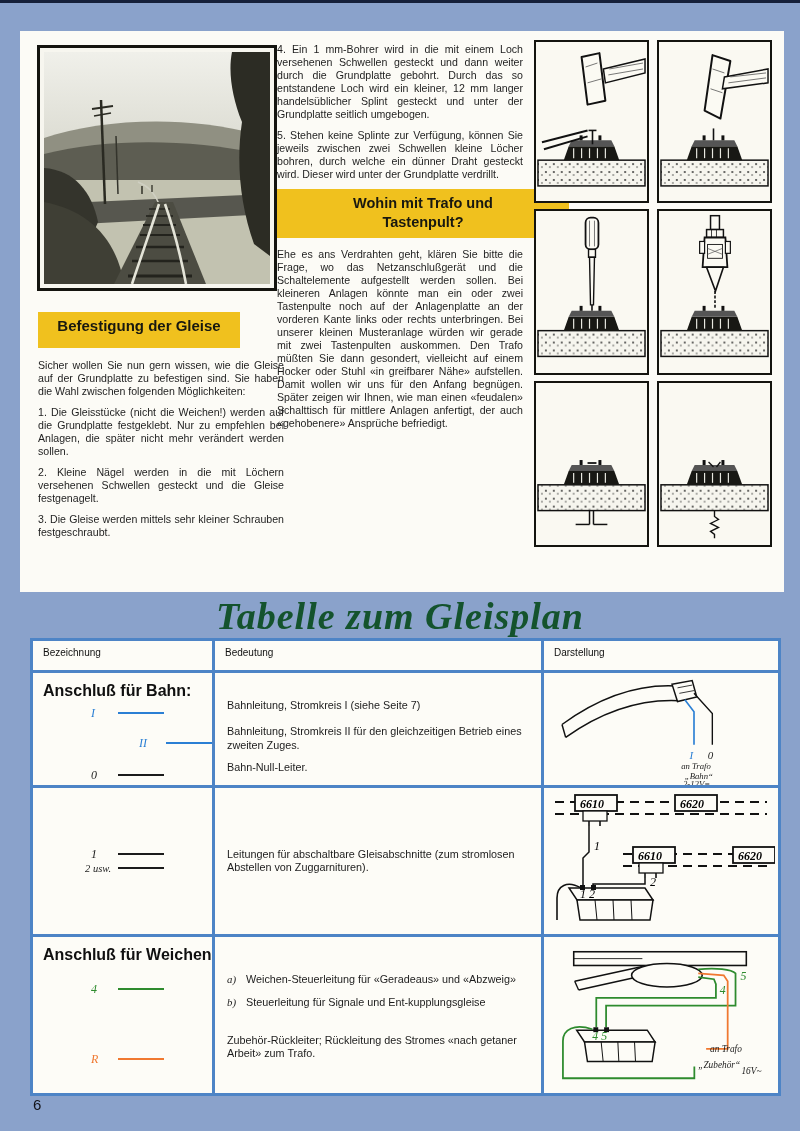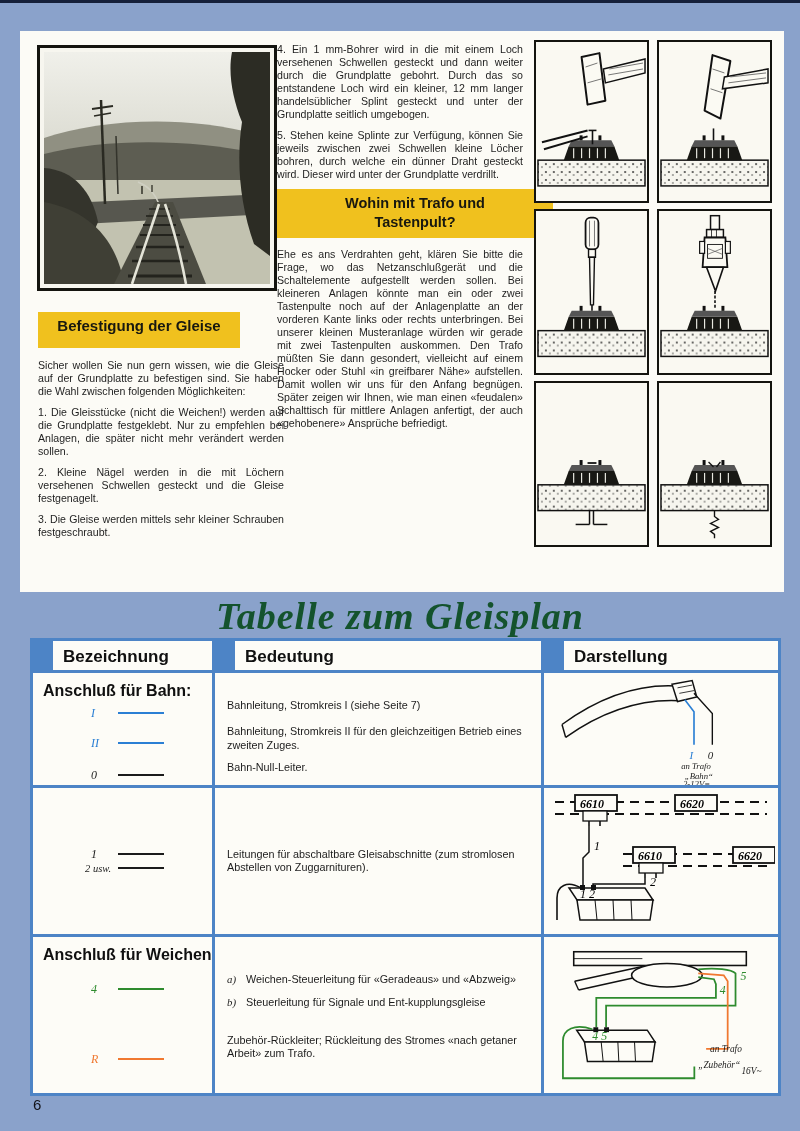--- a/index.html
+++ b/index.html
@@ -17,21 +17,21 @@
   .photo-frame{
     position:absolute;left:17px;top:14px;width:226px;height:232px;
     border:3px solid #14140f;background:#f7f6ef;padding:4px;
   }
   .photo-frame svg{display:block;}
 
   .midcol{position:absolute;left:257px;top:12px;width:246px;}
   p.body{font-size:10.6px;line-height:1.23;text-align:justify;margin:0 0 8px;color:#1e1e1e;}
 
   .ybox{background:#f0c11e;color:#181810;font-weight:bold;text-align:center;}
-  .ybox2{width:268px;padding:5px 4px 6px;font-size:14.5px;line-height:1.3;margin:8px 0 10px;}
+  .ybox2{width:268px;padding:5px 12px 6px;font-size:14.5px;line-height:1.3;margin:8px 0 10px;}
 
   .leftcol{position:absolute;left:18px;top:281px;width:246px;}
   .ybox1{width:202px;padding:5px 0 14px;font-size:15px;margin:0 0 11px;}
 
   .illgrid{
     position:absolute;left:514px;top:9px;width:241px;
     display:grid;grid-template-columns:115px 115px;grid-template-rows:163px 166px 166px;
     gap:6px 8px;
   }
   .ill{border:2.5px solid #14140f;background:#faf9f2;}
@@ -43,21 +43,21 @@
     font-family:"Liberation Serif", serif;font-weight:bold;font-style:italic;
     font-size:38px;letter-spacing:1px;color:#14532d;
   }
   .gtable{
     position:absolute;left:30px;top:638px;width:745px;
     display:grid;grid-template-columns:179px 326px 1fr;
     grid-template-rows:29px 112px 146px 156px;
     gap:3px;background:#4d84c6;border:3px solid #4d84c6;
   }
   .cell{background:#fdfcf7;position:relative;overflow:hidden;}
-  .hcell{font-weight:bold;font-size:17px;padding:6px 0 0 10px;color:#101010;margin-left:20px;}
+  .hcell{font-weight:normal;font-size:10px;padding:6px 0 0 10px;color:#101010;}
 
   .bz-heading{font-weight:bold;font-size:16px;padding:9px 0 0 10px;color:#101010;}
   .symrow{display:flex;align-items:center;margin-left:58px;height:14px;}
   .sym{width:27px;font-family:"Liberation Serif", serif;font-style:italic;font-size:12px;white-space:nowrap;}
   .wireline{display:inline-block;width:46px;height:2px;}
 
   .bed{font-size:10.8px;line-height:1.25;padding:0 14px 0 12px;text-align:left;}
   .bed p{margin:0;}
   .abrow{display:flex;gap:7px;}
   .ablabel{font-family:"Liberation Serif", serif;font-style:italic;flex:0 0 12px;}
@@ -319,21 +319,21 @@
   <div class="cell hcell">Bezeichnung</div>
   <div class="cell hcell">Bedeutung</div>
   <div class="cell hcell">Darstellung</div>
 
   <div class="cell">
     <div class="bz-heading">Anschluß für Bahn:</div>
     <div class="symrow" style="margin-top:6px;">
       <span class="sym" style="color:#2b7fd4;">I</span>
       <span class="wireline" style="background:#2b7fd4;"></span>
     </div>
-    <div class="symrow" style="margin-top:16px;">
+    <div class="symrow" style="margin-top:16px;justify-content:flex-end;">
       <span class="sym" style="color:#2b7fd4;">II</span>
       <span class="wireline" style="background:#2b7fd4;"></span>
     </div>
     <div class="symrow" style="margin-top:18px;">
       <span class="sym" style="color:#1b1b1b;">0</span>
       <span class="wireline" style="background:#1b1b1b;"></span>
     </div>
   </div>
   <div class="cell bed">
     <p style="margin-top:26px;">Bahnleitung, Stromkreis I (siehe Seite 7)</p>

